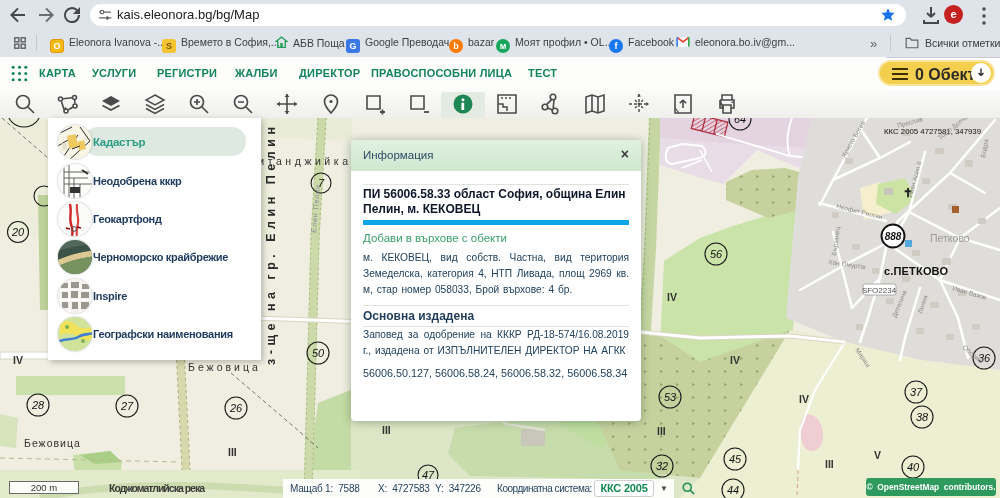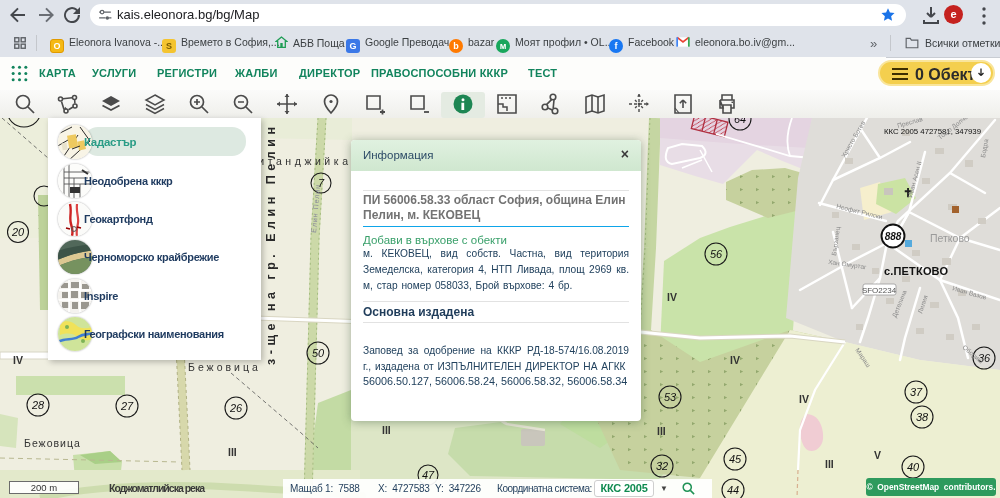--- a/index.html
+++ b/index.html
@@ -17,28 +17,28 @@
   .nav-item{position:absolute;top:0;height:33px;line-height:33px;color:#12845d;font-weight:bold;font-size:11px;letter-spacing:0.2px;white-space:nowrap;}
   
   #toolbar{position:absolute;left:0;top:90px;width:1000px;height:28px;background:linear-gradient(#fbfbfa,#efefeb);border-bottom:1px solid #d8d8d2;}
   .tbtn{position:absolute;top:2px;width:24px;height:24px;}
   
   #map{position:absolute;left:0;top:118px;width:1000px;height:380px;}
   
   #panel{position:absolute;left:48px;top:118px;width:213px;height:242px;background:#fff;box-shadow:2px 2px 6px rgba(0,0,0,0.25);}
   .pitem{position:absolute;left:8px;height:34px;}
   .picon{position:absolute;left:2px;width:34px;height:34px;border-radius:50%;overflow:hidden;box-shadow:0 0 2px rgba(0,0,0,0.4);}
-  .plabel{position:absolute;left:28px;font-size:11px;letter-spacing:-0.3px;font-weight:bold;color:#1e3a5f;white-space:nowrap;line-height:34px;}
+  .plabel{position:absolute;left:37px;font-size:11px;letter-spacing:-0.3px;font-weight:bold;color:#1e3a5f;white-space:nowrap;line-height:34px;}
   #selpill{position:absolute;left:36px;top:9px;width:162px;height:29px;border-radius:14px;background:#dde9e1;}
   
   #popup{position:absolute;left:351px;top:140px;width:290px;height:281px;background:#fff;border-radius:4px;box-shadow:0 1px 10px rgba(60,90,60,0.45);font-size:10.2px;color:#22425e;}
   #popuphdr{height:31px;background:linear-gradient(#e0f1e0,#cfe7cf);border-radius:4px 4px 0 0;line-height:31px;padding:0 12px;font-size:11.5px;color:#2c4a66;}
   #popupbody{padding:0 12px;}
   
-  #statusbar{position:absolute;left:283px;top:479px;width:429px;height:19px;background:rgba(255,255,255,0.93);font-size:10px;letter-spacing:-0.2px;color:#1f3c5a;line-height:19px;white-space:nowrap;}
+  #statusbar{position:absolute;left:283px;top:479px;width:391px;height:19px;background:rgba(255,255,255,0.93);font-size:10px;letter-spacing:-0.2px;color:#1f3c5a;line-height:19px;white-space:nowrap;}
   #scalebar{position:absolute;left:9px;top:481px;width:68px;height:11px;background:rgba(255,255,255,0.9);border:1px solid #6b6b6b;font-size:9.5px;color:#333;text-align:center;line-height:11px;}
   #attrib{position:absolute;left:866px;top:478px;width:130px;height:18px;background:#2e9a5d;border-radius:3px;color:#fff;font-size:8.4px;font-weight:bold;line-height:18px;text-align:center;white-space:nowrap;}
 </style>
 </head>
 <body>
 <div id="screen">
   <div id="chrometop">
     <svg class="navicon" style="left:6px" viewBox="0 0 24 24">
         <path d="M19 11H7.8l4.9-4.9L11.3 4.7 4 12l7.3 7.3 1.4-1.4L7.8 13H19z" fill="#44474c"></path>
       </svg>
@@ -112,21 +112,21 @@
           <circle cx="4" cy="20" r="1.9"></circle>
           <circle cx="12" cy="20" r="1.9"></circle>
           <circle cx="20" cy="20" r="1.9"></circle>
         </g>
     </svg>
     <div class="nav-item" style="left:39px">КАРТА</div>
     <div class="nav-item" style="left:92px">УСЛУГИ</div>
     <div class="nav-item" style="left:157px">РЕГИСТРИ</div>
     <div class="nav-item" style="left:235px">ЖАЛБИ</div>
     <div class="nav-item" style="left:299px">ДИРЕКТОР</div>
-    <div class="nav-item" style="left:371px">ПРАВОСПОСОБНИ КККР</div>
+    <div class="nav-item" style="left:371px">ПРАВОСПОСОБНИ ЛИЦА</div>
     <div class="nav-item" style="left:528px">ТЕСТ</div>
     <div style="position:absolute;left:878px;top:3px;width:117px;height:26px;border-radius:14px;background:#f4cf4e;border:2px solid #f9e59b;box-sizing:border-box">
       <svg style="position:absolute;left:12px;top:6px;width:16px;height:12px" viewBox="0 0 16 12">
           <path d="M0 1h16M0 6h16M0 11h16" stroke="#3d2e00" stroke-width="2"></path>
         </svg>
       <span style="position:absolute;left:35px;top:4px;font-size:16px;font-weight:bold;color:#2b2b2b">0 Обекти</span>
       <div style="position:absolute;right:2px;top:1px;width:20px;height:20px;border-radius:50%;background:#fff">
         <svg style="position:absolute;left:4px;top:4px;width:12px;height:12px" viewBox="0 0 24 24">
             <path d="M12 3v14m0 0l-5-5m5 5l5-5" stroke="#222" stroke-width="2.6" fill="none"></path>
           </svg>
@@ -515,26 +515,26 @@
             <circle cx="9" cy="10" r="2" fill="#7cb356"></circle>
             <circle cx="25" cy="24" r="2" fill="#7cb356"></circle>
           </svg>
       </div>
       <div class="plabel">Географски наименования</div>
     </div>
   </div>
   <div id="popup">
     <div id="popuphdr">Информация<span style="float:right;font-size:14px;font-weight:bold;color:#3a3a3a;margin-top:-1px">×</span></div>
     <div id="popupbody">
-      <div style="border-top:1px solid #e2e2e2;border-bottom:1px solid #0ea5e9;margin-top:19px;padding:2px 0 3px 0;font-weight:bold;font-size:12px;line-height:15px;color:#737373">ПИ 56006.58.33 област София, община Елин Пелин, м. КЕКОВЕЦ</div>
+      <div style="border-top:1px solid #e2e2e2;border-bottom:5px solid #0ea5e9;margin-top:13px;padding:2px 0 3px 0;font-weight:bold;font-size:12px;line-height:15px;color:#0f172a">ПИ 56006.58.33 област София, община Елин Пелин, м. КЕКОВЕЦ</div>
       <div style="margin-top:7px;color:#39a06a;font-size:11.5px">Добави в върхове с обекти</div>
-      <div style="text-align:justify;line-height:16px;word-spacing:1px">м. КЕКОВЕЦ, вид собств. Частна, вид територия Земеделска, категория 4, НТП Ливада, площ 2969 кв. м, стар номер 058033, Брой върхове: 4 бр.</div>
+      <div style="margin-top:6px;text-align:justify;line-height:16px;word-spacing:1px">м. КЕКОВЕЦ, вид собств. Частна, вид територия Земеделска, категория 4, НТП Ливада, площ 2969 кв. м, стар номер 058033, Брой върхове: 4 бр.</div>
       <div style="border-top:1px solid #e2e2e2;border-bottom:1px solid #e2e2e2;margin-top:7px;padding:3px 0 3px 0;font-weight:bold;font-size:12px;line-height:14px;color:#1f3c5a">Основна издадена</div>
-      <div style="margin-top:20px;text-align:justify;line-height:16px;word-spacing:1px">Заповед за одобрение на КККР РД-18-574/16.08.2019 г., издадена от ИЗПЪЛНИТЕЛЕН ДИРЕКТОР НА АГКК</div>
-      <div style="margin-top:0;font-size:10.8px;white-space:nowrap">56006.50.127, 56006.58.24, 56006.58.32, 56006.58.34</div>
+      <div style="margin-top:0;text-align:justify;line-height:16px;word-spacing:1px">Заповед за одобрение на КККР РД-18-574/16.08.2019 г., издадена от ИЗПЪЛНИТЕЛЕН ДИРЕКТОР НА АГКК</div>
+      <div style="margin-top:8px;font-size:10.8px;white-space:nowrap">56006.50.127, 56006.58.24, 56006.58.32, 56006.58.34</div>
     </div>
   </div>
   <div id="statusbar">
     <span style="position:absolute;left:7px">Мащаб 1:&nbsp; 7588</span>
     <span style="position:absolute;left:95px">X:&nbsp; 4727583</span>
     <span style="position:absolute;left:152px">Y:&nbsp; 347226</span>
     <span style="position:absolute;left:214px;letter-spacing:-0.45px">Координатна система:</span>
     <span style="position:absolute;left:311px;top:1px;width:58px;height:15px;background:#fff;border:1px solid #cfcfcf;border-radius:3px;text-align:center;line-height:15px;font-weight:bold;color:#0f8a50;font-size:11px">ККС 2005</span>
     <span style="position:absolute;left:377px;top:0px;color:#444;font-size:8px">▼</span>
     <svg style="position:absolute;left:398px;top:2px;width:15px;height:15px" viewBox="0 0 24 24" fill="none" stroke="#1f9255" stroke-width="2.4">

